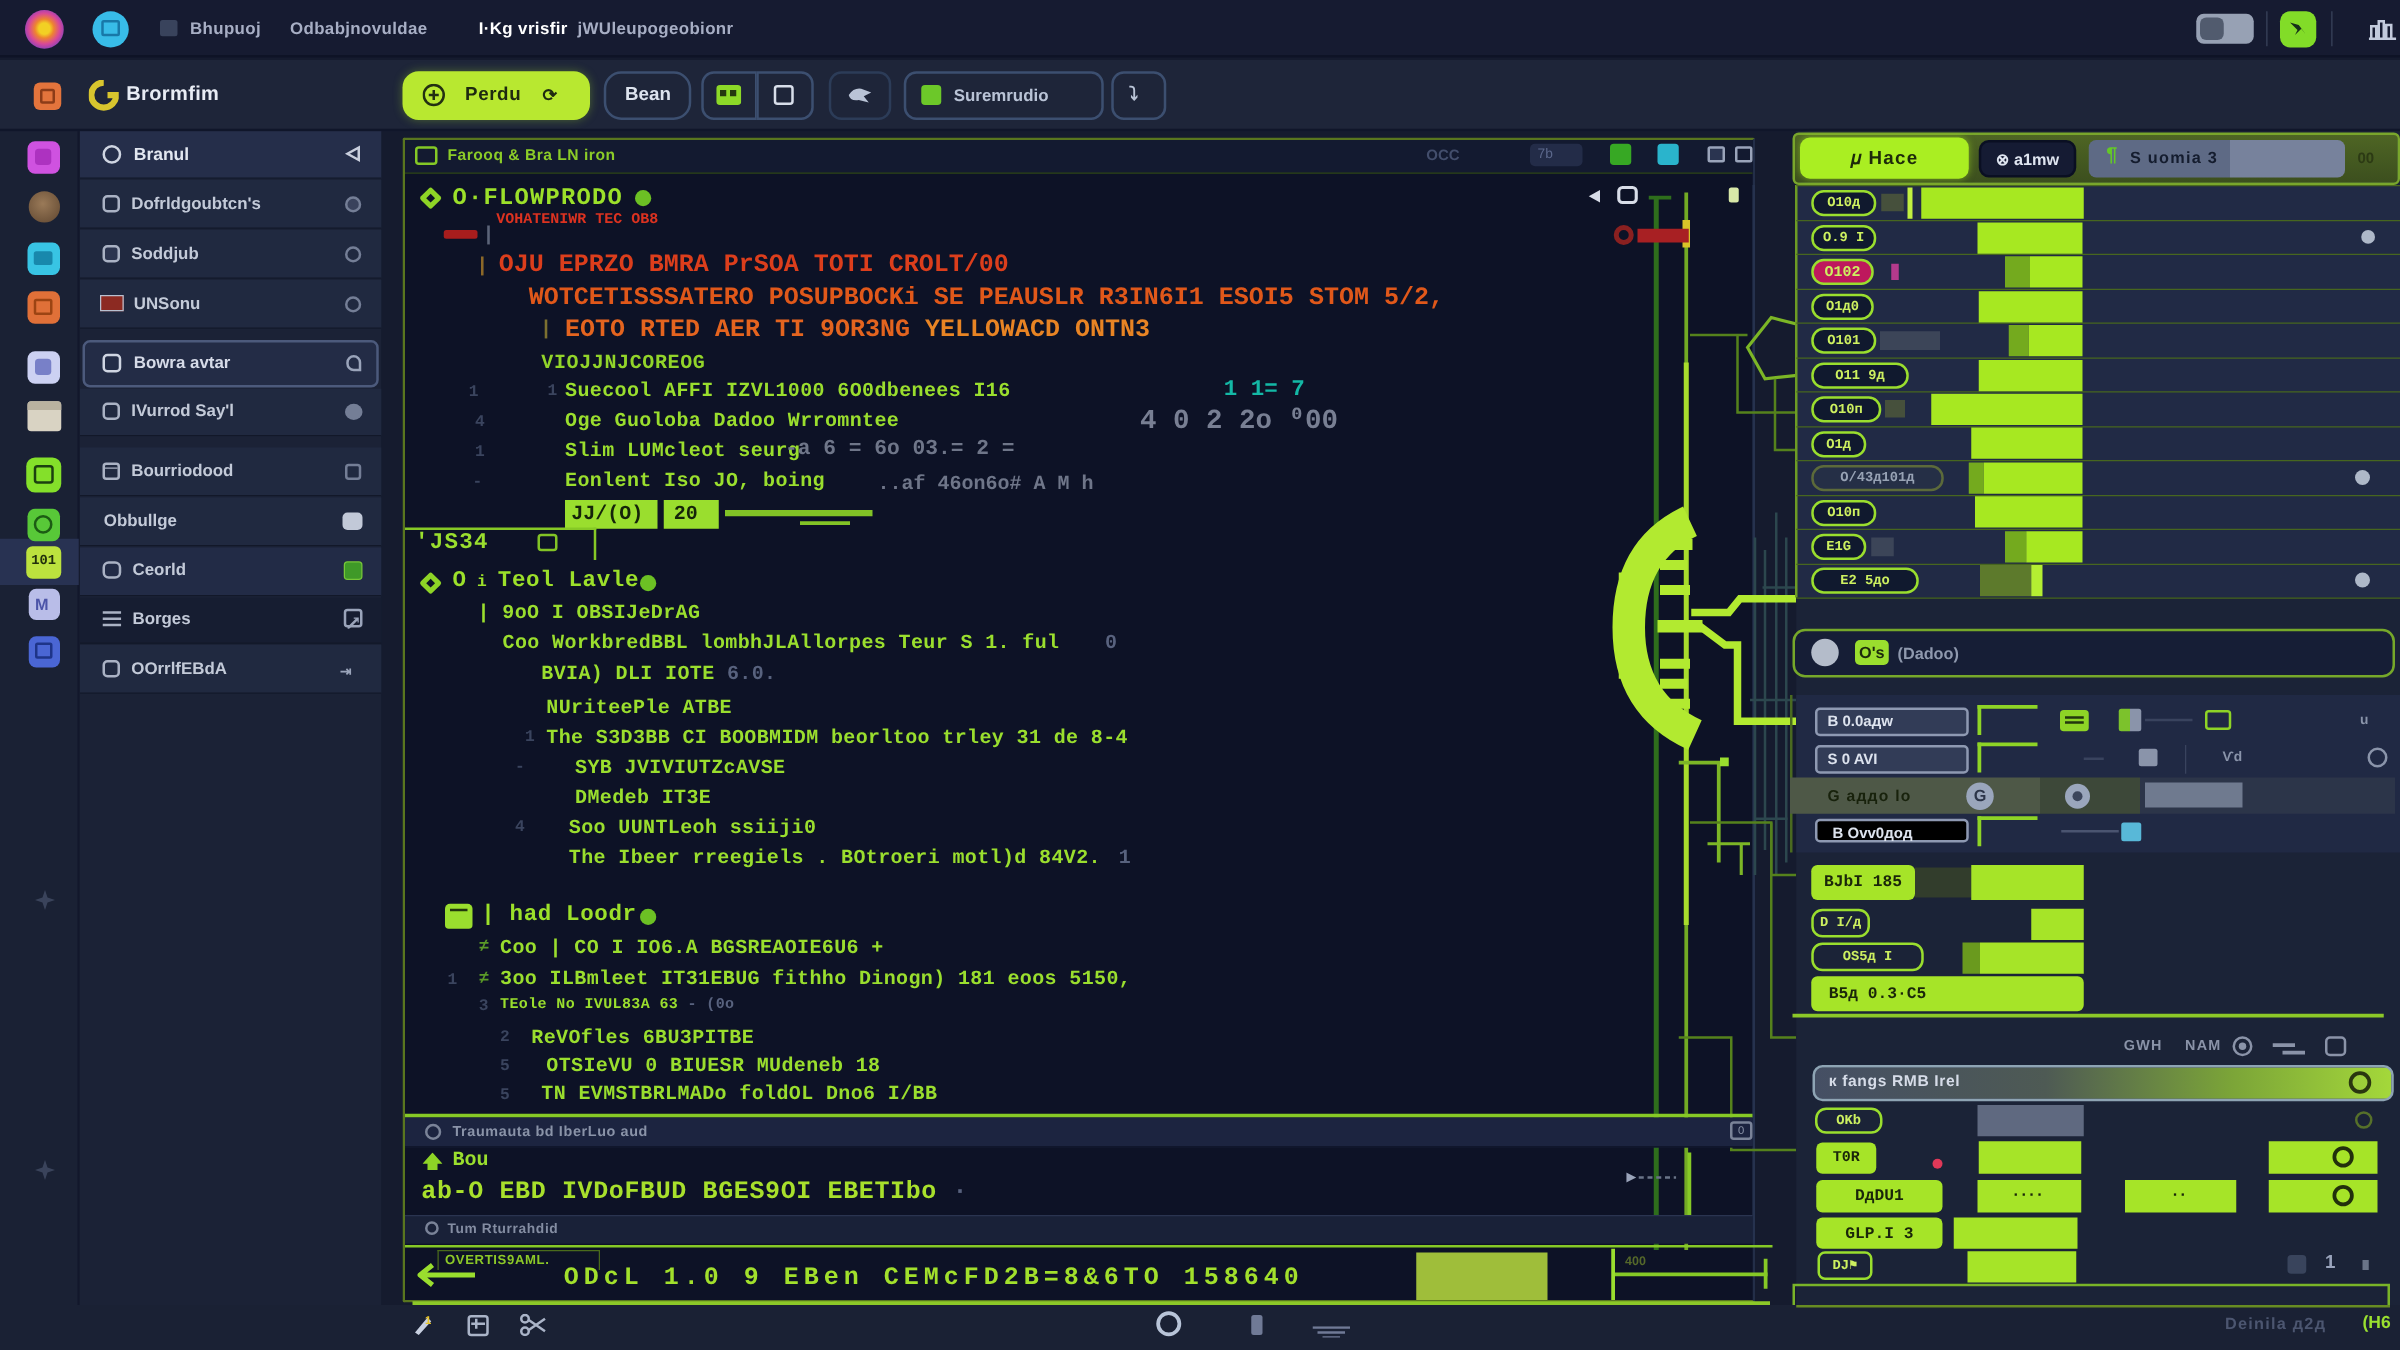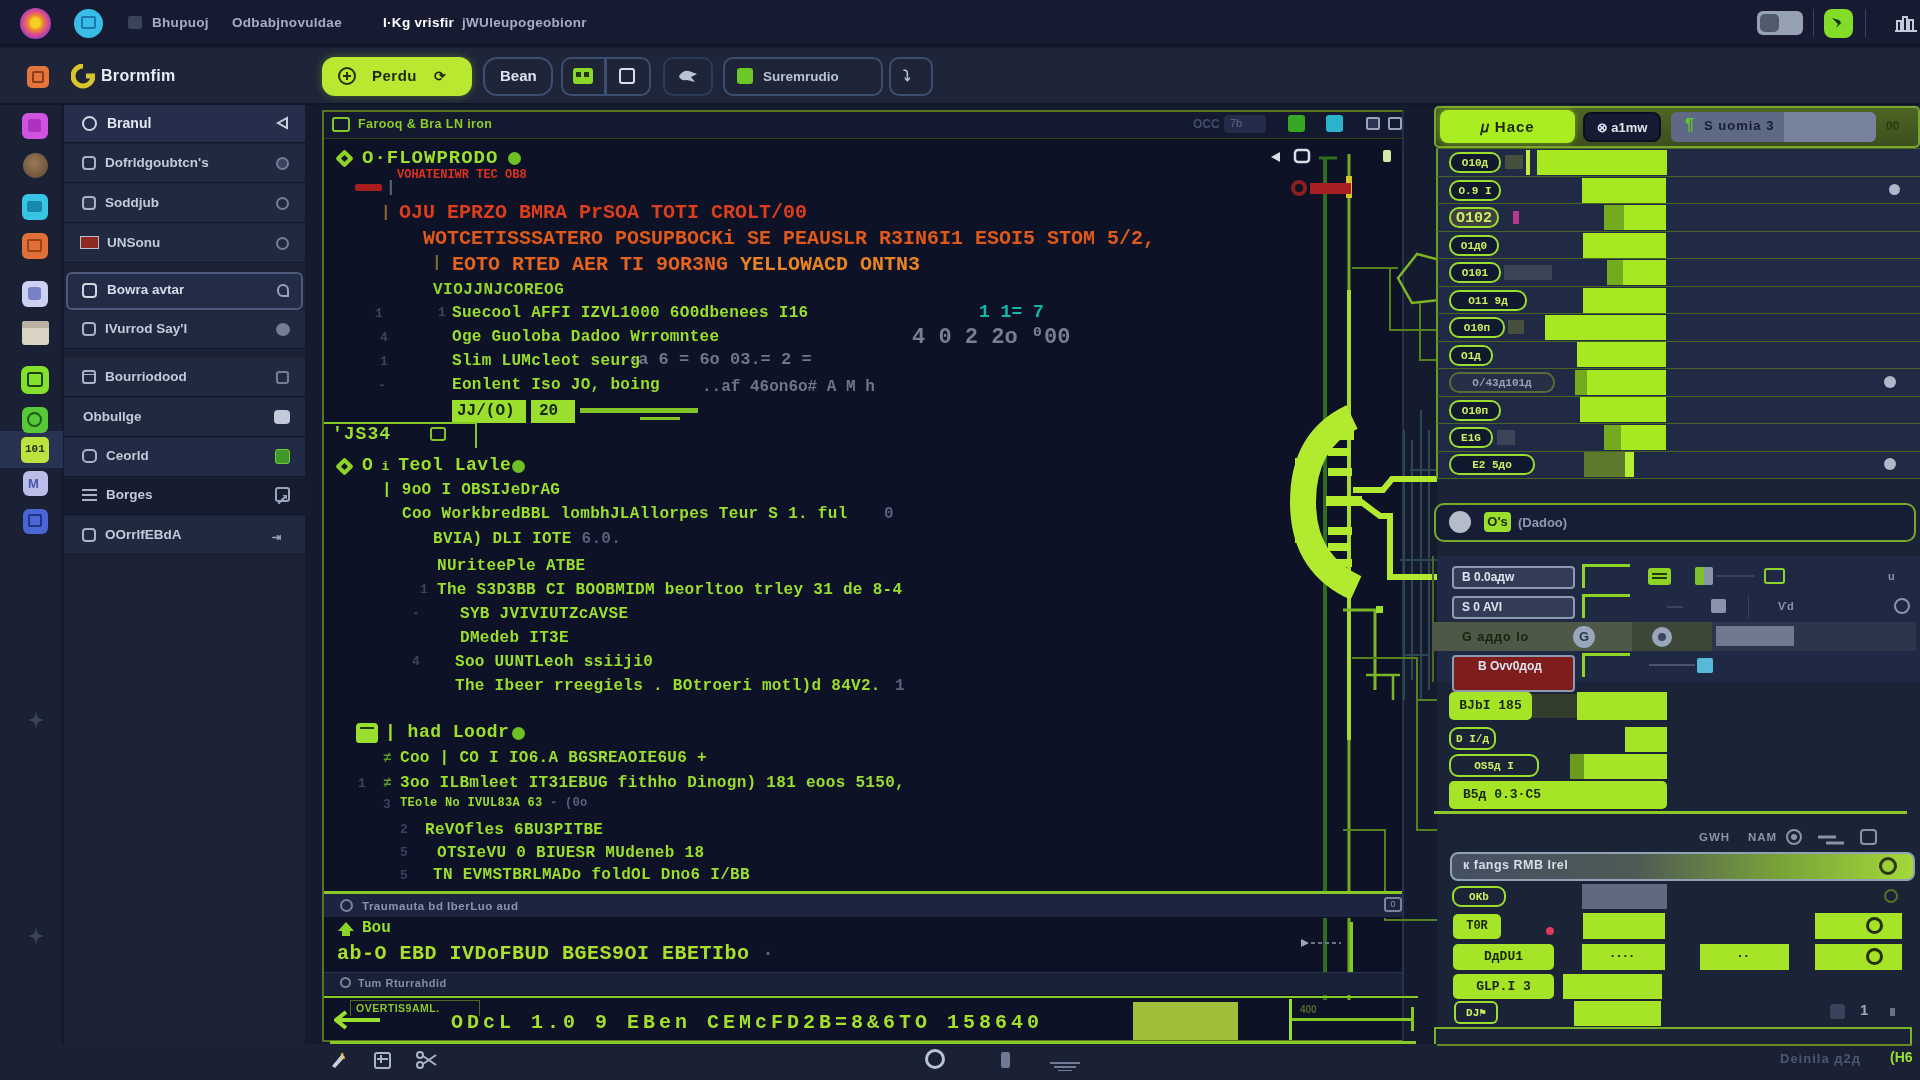--- a/index.html
+++ b/index.html
@@ -164,21 +164,21 @@
     <div class="abs" style="left:82px;top:528px;width:14px;height:14px;border:2px solid #aab2c4;border-radius:4px;"></div>
     <div class="abs" style="left:105px;top:527px;color:#c3cad8;font-size:13.5px;font-weight:bold;">OOrrlfEBdA</div>
     <div class="abs" style="left:272px;top:531px;color:#9aa4ba;font-size:11px;font-weight:bold;">⇥</div>
   </div>
 
   <div class="abs" style="left:322px;top:110px;width:1082px;height:932px;background:#0d1226;border:2px solid #59761f;border-right-color:#232e48;border-radius:2px;"></div>
 
   <div class="abs" style="left:324px;top:112px;width:1078px;height:27px;background:#131a30;border-bottom:1px solid #2c4414;"></div>
   <div class="abs" style="left:332px;top:117px;width:18px;height:15px;border:2px solid #84c826;border-radius:3px;"></div>
   <div class="abs" style="left:358px;top:117px;color:#8ccc28;font-size:12.5px;font-weight:bold;letter-spacing:.4px;">Farooq &amp; Bra LN iron</div>
-  <div class="abs" style="left:1193px;top:117px;color:#434e6c;font-size:12px;font-weight:bold;">OCC</div>
+  <div class="abs" style="left:1141px;top:117px;color:#434e6c;font-size:12px;font-weight:bold;">OCC</div>
   <div class="abs" style="left:1224px;top:115px;width:42px;height:18px;background:#232c48;border-radius:4px;color:#5c688c;font-size:11px;padding:2px 0 0 6px;">7b</div>
   <div class="abs" style="left:1288px;top:115px;width:17px;height:17px;background:#37a824;border-radius:3px;"></div>
   <div class="abs" style="left:1326px;top:115px;width:17px;height:17px;background:#2ab4cc;border-radius:3px;"></div>
   <div class="abs" style="left:1366px;top:117px;width:14px;height:13px;border:2px solid #9aa4ba;border-radius:2px;background:#2a3450;"></div>
   <div class="abs" style="left:1388px;top:117px;width:14px;height:13px;border:2px solid #9aa4ba;border-radius:2px;"></div>
   <div id="code" class="mono">
 
     <div class="abs" style="left:334px;top:148px;width:21px;height:21px;"><svg width="21" height="21">
           <rect x="4" y="4" width="13" height="13" rx="2" transform="rotate(45 10.5 10.5)" fill="#8ed426"></rect>
           <rect x="8" y="8" width="5" height="5" transform="rotate(45 10.5 10.5)" fill="#0d1226"></rect>
@@ -375,21 +375,21 @@
 
       <div class="abs" style="left:1449px;top:152px;width:52px;height:21px;border:2px solid #9ade2e;border-radius:10px;background:#10192e;color:#cdf060;font-size:11px;line-height:19px;text-align:center;">O10д</div>
       <div class="abs" style="left:1505px;top:155px;width:18px;height:14px;background:#46503c;"></div>
       <div class="abs" style="left:1526px;top:150px;width:4px;height:25px;background:#c2f040;"></div>
       <div class="abs" style="left:1537px;top:150px;width:130px;height:25px;background:#a7e821;"></div>
 
       <div class="abs" style="left:1449px;top:180px;width:52px;height:21px;border:2px solid #9ade2e;border-radius:10px;background:#10192e;color:#cdf060;font-size:11px;line-height:19px;text-align:center;">O.9 I</div>
       <div class="abs" style="left:1582px;top:178px;width:84px;height:25px;background:#a7e821;"></div>
       <div class="abs" style="left:1889px;top:184px;width:11px;height:11px;background:#aeb8c8;border-radius:50%;"></div>
 
-      <div class="abs" style="left:1449px;top:207px;width:50px;height:21px;border:2px solid #9ade2e;border-radius:10px;background:#404040;color:#cdf060;font-size:15px;line-height:19px;text-align:center;">O102</div>
+      <div class="abs" style="left:1449px;top:207px;width:50px;height:21px;border:2px solid #9ade2e;border-radius:10px;background:#be185d;color:#cdf060;font-size:12px;line-height:19px;text-align:center;">O102</div>
       <div class="abs" style="left:1513px;top:211px;width:6px;height:13px;background:#b53a8c;"></div>
       <div class="abs" style="left:1604px;top:205px;width:20px;height:25px;background:#74aa1e;"></div>
       <div class="abs" style="left:1624px;top:205px;width:42px;height:25px;background:#a7e821;"></div>
 
       <div class="abs" style="left:1449px;top:235px;width:50px;height:21px;border:2px solid #9ade2e;border-radius:10px;background:#10192e;color:#cdf060;font-size:11px;line-height:19px;text-align:center;">O1д0</div>
       <div class="abs" style="left:1583px;top:233px;width:83px;height:25px;background:#a7e821;"></div>
 
       <div class="abs" style="left:1449px;top:262px;width:52px;height:21px;border:2px solid #9ade2e;border-radius:10px;background:#10192e;color:#cdf060;font-size:11px;line-height:19px;text-align:center;">O101</div>
       <div class="abs" style="left:1504px;top:265px;width:48px;height:15px;background:#3c4558;"></div>
       <div class="abs" style="left:1607px;top:260px;width:16px;height:25px;background:#74aa1e;"></div>
@@ -452,21 +452,21 @@
 
     <div class="abs" style="left:1432px;top:622px;width:200px;height:29px;background:#4e5847;"></div>
     <div class="abs" style="left:1632px;top:622px;width:80px;height:29px;background:#3d4839;"></div>
     <div class="abs" style="left:1712px;top:622px;width:204px;height:29px;background:#2c3549;"></div>
     <div class="abs" style="left:1462px;top:630px;color:#18220c;font-size:12.5px;font-weight:bold;letter-spacing:1px;text-align:right;">G aддo lo</div>
     <div class="abs" style="left:1573px;top:626px;width:22px;height:22px;border-radius:50%;background:#9aa6bc;color:#2c3549;font-size:13px;font-weight:bold;text-align:center;line-height:22px;">G</div>
     <div class="abs" style="left:1652px;top:627px;width:20px;height:20px;border-radius:50%;background:#9aa6bc;"></div>
     <div class="abs" style="left:1658px;top:633px;width:8px;height:8px;border-radius:50%;background:#3c465c;"></div>
     <div class="abs" style="left:1716px;top:626px;width:78px;height:20px;background:#6f7a8f;"></div>
 
-    <div class="abs" style="left:1452px;top:655px;width:123px;height:37px;background:#7f1d1d;border:2px solid #8e99b2;border-radius:4px;color:#dde3ee;font-size:12px;font-weight:bold;line-height:19px;padding-left:24px;">B Ovv0дoд</div>
+    <div class="abs" style="left:1452px;top:655px;width:123px;height:19px;background:#000000;border:2px solid #8e99b2;border-radius:4px;color:#dde3ee;font-size:12px;font-weight:bold;line-height:19px;padding-left:12px;">B Ovv0дoд</div>
     <div class="abs" style="left:1582px;top:653px;width:48px;height:24px;border-left:3px solid #8ed426;border-top:3px solid #8ed426;"></div>
     <div class="abs" style="left:1649px;top:664px;width:46px;height:2px;background:#4a5470;"></div>
     <div class="abs" style="left:1697px;top:658px;width:16px;height:15px;background:#58b8d8;border-radius:2px;"></div>
 
     <div class="abs" style="left:1449px;top:692px;width:83px;height:28px;background:#a6e428;border-radius:5px;color:#1a260a;font-size:13px;font-weight:bold;font-family:'Liberation Mono',monospace;line-height:28px;text-align:center;">BJbI 185</div>
     <div class="abs" style="left:1532px;top:694px;width:45px;height:24px;background:#323d2c;"></div>
     <div class="abs" style="left:1577px;top:692px;width:90px;height:28px;background:#a6e428;"></div>
     <div class="abs" style="left:1449px;top:727px;width:47px;height:23px;border:2px solid #9ade2e;border-radius:9px;color:#cdf060;font-size:11px;font-weight:bold;font-family:'Liberation Mono',monospace;line-height:21px;text-align:center;">D I/д</div>
     <div class="abs" style="left:1625px;top:727px;width:42px;height:25px;background:#a6e428;"></div>
     <div class="abs" style="left:1449px;top:754px;width:90px;height:23px;border:2px solid #9ade2e;border-radius:9px;color:#cdf060;font-size:11px;font-weight:bold;font-family:'Liberation Mono',monospace;line-height:21px;text-align:center;">OS5д I</div>

